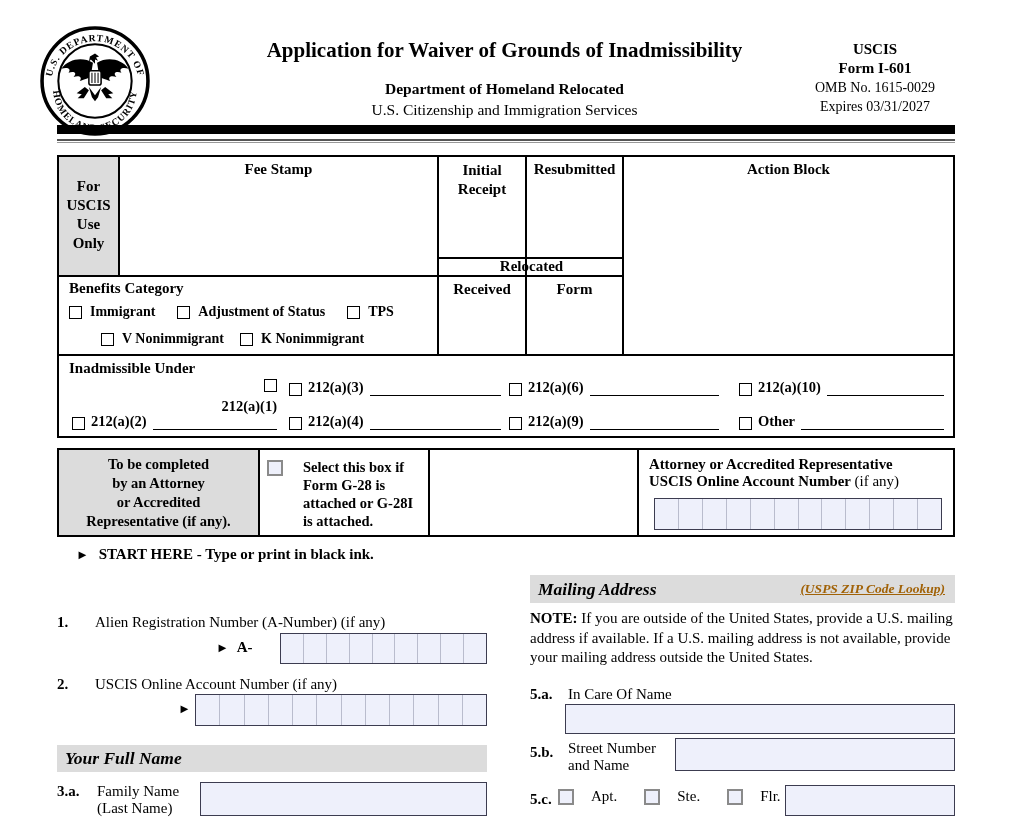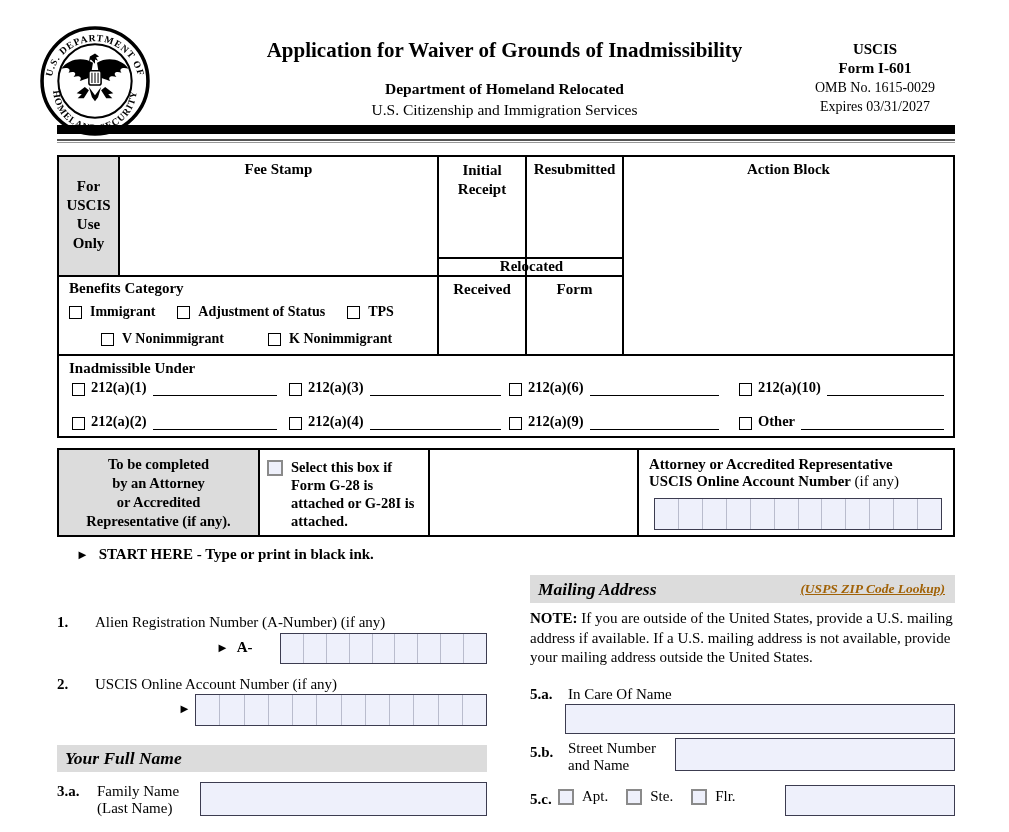--- a/index.html
+++ b/index.html
@@ -142,35 +142,35 @@
         </span>
         <span class="benefit-item" data-name="benefit-adjustment">
           <span class="cb" data-name="benefit-adjustment-checkbox"></span>
           <span>Adjustment of Status</span>
         </span>
         <span class="benefit-item" data-name="benefit-tps">
           <span class="cb" data-name="benefit-tps-checkbox"></span>
           <span>TPS</span>
         </span>
       </div>
-      <div style="margin-top:11px; display:flex; gap:44px;padding-left:32px;">
+      <div style="margin-top:11px; display:flex; gap:16px;padding-left:32px;">
         <span class="benefit-item" data-name="benefit-v-nonimmigrant">
           <span class="cb" data-name="benefit-v-nonimmigrant-checkbox"></span>
           <span>V Nonimmigrant</span>
         </span>
         <span class="benefit-item" data-name="benefit-k-nonimmigrant">
           <span class="cb" data-name="benefit-k-nonimmigrant-checkbox"></span>
           <span>K Nonimmigrant</span>
         </span>
       </div>
     </div>
 
     <div class="abs cellhead" style="left:10px; top:203px;" data-name="inadmissible-under-label">Inadmissible Under</div>
 
-    <div class="inad-item" style="left:13px; top:222px; width:205px;" data-name="inadmissible-212a1">
+    <div class="inad-item" style="left:13px; top:222px; width:205px;flex-direction:column;" data-name="inadmissible-212a1">
       <span class="cb" data-name="inadmissible-212a1-checkbox"></span>
       <span>212(a)(1)</span>
       <span class="uline" style="flex:1;"></span>
     </div>
     <div class="inad-item" style="left:230px; top:222px; width:212px;" data-name="inadmissible-212a3">
       <span class="cb" data-name="inadmissible-212a3-checkbox"></span>
       <span>212(a)(3)</span>
       <span class="uline" style="flex:1;"></span>
     </div>
     <div class="inad-item" style="left:450px; top:222px; width:210px;" data-name="inadmissible-212a6">
@@ -211,21 +211,21 @@
     <div class="tline" style="left:369px; top:0; width:2px; height:85px;"></div>
     <div class="tline" style="left:578px; top:0; width:2px; height:85px;"></div>
 
     <div class="abs graycell cellhead ctr" style="left:0; top:0; width:199px; height:85px; padding-top:5px; line-height:19px; font-size:14.5px;" data-name="attorney-completed-by-cell">
       <div>To be completed</div>
       <div>by an Attorney</div>
       <div>or Accredited</div>
       <div>Representative (if any).</div>
     </div>
 
-    <div class="abs" style="left:208px; top:8px; width:158px; display:flex; gap:8px;" data-name="g28-attached-option">
+    <div class="abs" style="left:208px; top:8px; width:158px; display:flex; gap:20px;" data-name="g28-attached-option">
       <span class="cb-blue" style="flex:none; margin-top:2px;" data-name="g28-attached-checkbox"></span>
       <span class="cellhead" style="font-size:14.5px; line-height:18px;" data-name="g28-attached-label">Select this box if Form G-28 is attached or G-28I is attached.</span>
     </div>
 
 
     <div class="abs" style="left:588px; top:6px; width:300px;" data-name="attorney-account-cell">
       <div class="cellhead" style="font-size:14.8px;" data-name="attorney-account-label-1">Attorney or Accredited Representative</div>
       <div style="font-size:14.8px;">
         <span class="cellhead" style="font-size:14.8px;" data-name="attorney-account-label-2">USCIS Online Account Number</span>
         <span class="qlabel" data-name="attorney-account-hint">(if any)</span>
@@ -318,21 +318,21 @@
   <input type="text" class="field abs" style="left: 565px; top: 704px; width: 390px; height: 30px;" data-name="in-care-of-name-input">
 
   <div class="abs qnum" style="left:530px; top:744px;" data-name="q5b-number">5.b.</div>
   <div class="abs qlabel" style="left:568px; top:740px; line-height:17px;" data-name="q5b-label">
     <div>Street Number</div>
     <div>and Name</div>
   </div>
   <input type="text" class="field abs" style="left: 675px; top: 738px; width: 280px; height: 33px;" data-name="street-number-name-input">
 
   <div class="abs qnum" style="left:530px; top:791px;" data-name="q5c-number">5.c.</div>
-  <div class="abs" style="left:558px; top:788px; display:flex; align-items:center; gap:8px; font-size:15px;" data-name="q5c-options">
+  <div class="abs" style="left:558px; top:788px; display:flex; align-items:center; gap:17px; font-size:15px;" data-name="q5c-options">
     <span class="cb-blue" data-name="apt-checkbox"></span>
     <span data-name="apt-label">Apt.</span>
     <span class="cb-blue" style="margin-left:10px;" data-name="ste-checkbox"></span>
     <span data-name="ste-label">Ste.</span>
     <span class="cb-blue" style="margin-left:10px;" data-name="flr-checkbox"></span>
     <span data-name="flr-label">Flr.</span>
   </div>
   <input type="text" class="field abs" style="left: 785px; top: 785px; width: 170px; height: 31px;" data-name="apt-ste-flr-number-input">
 
 </div>

